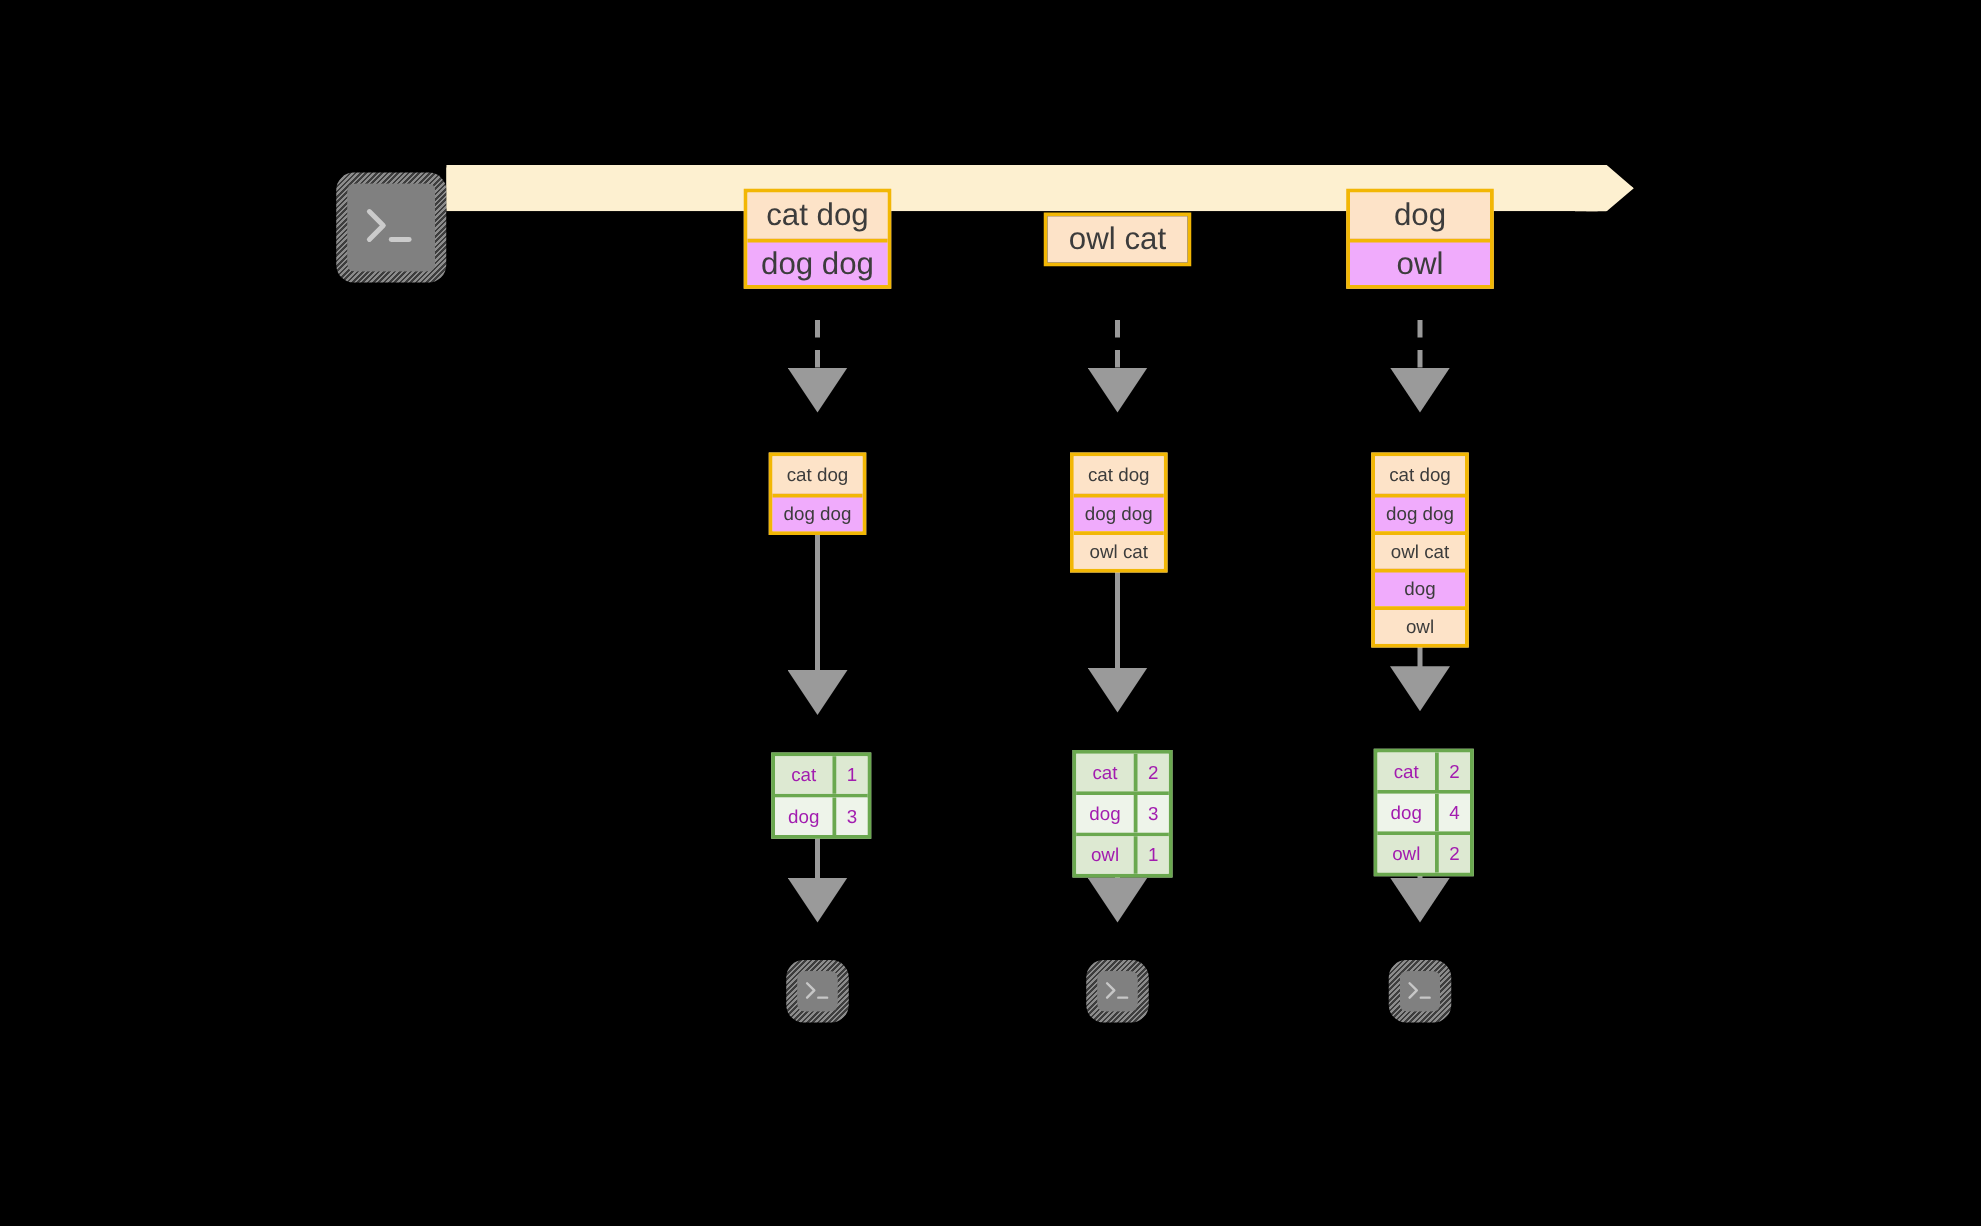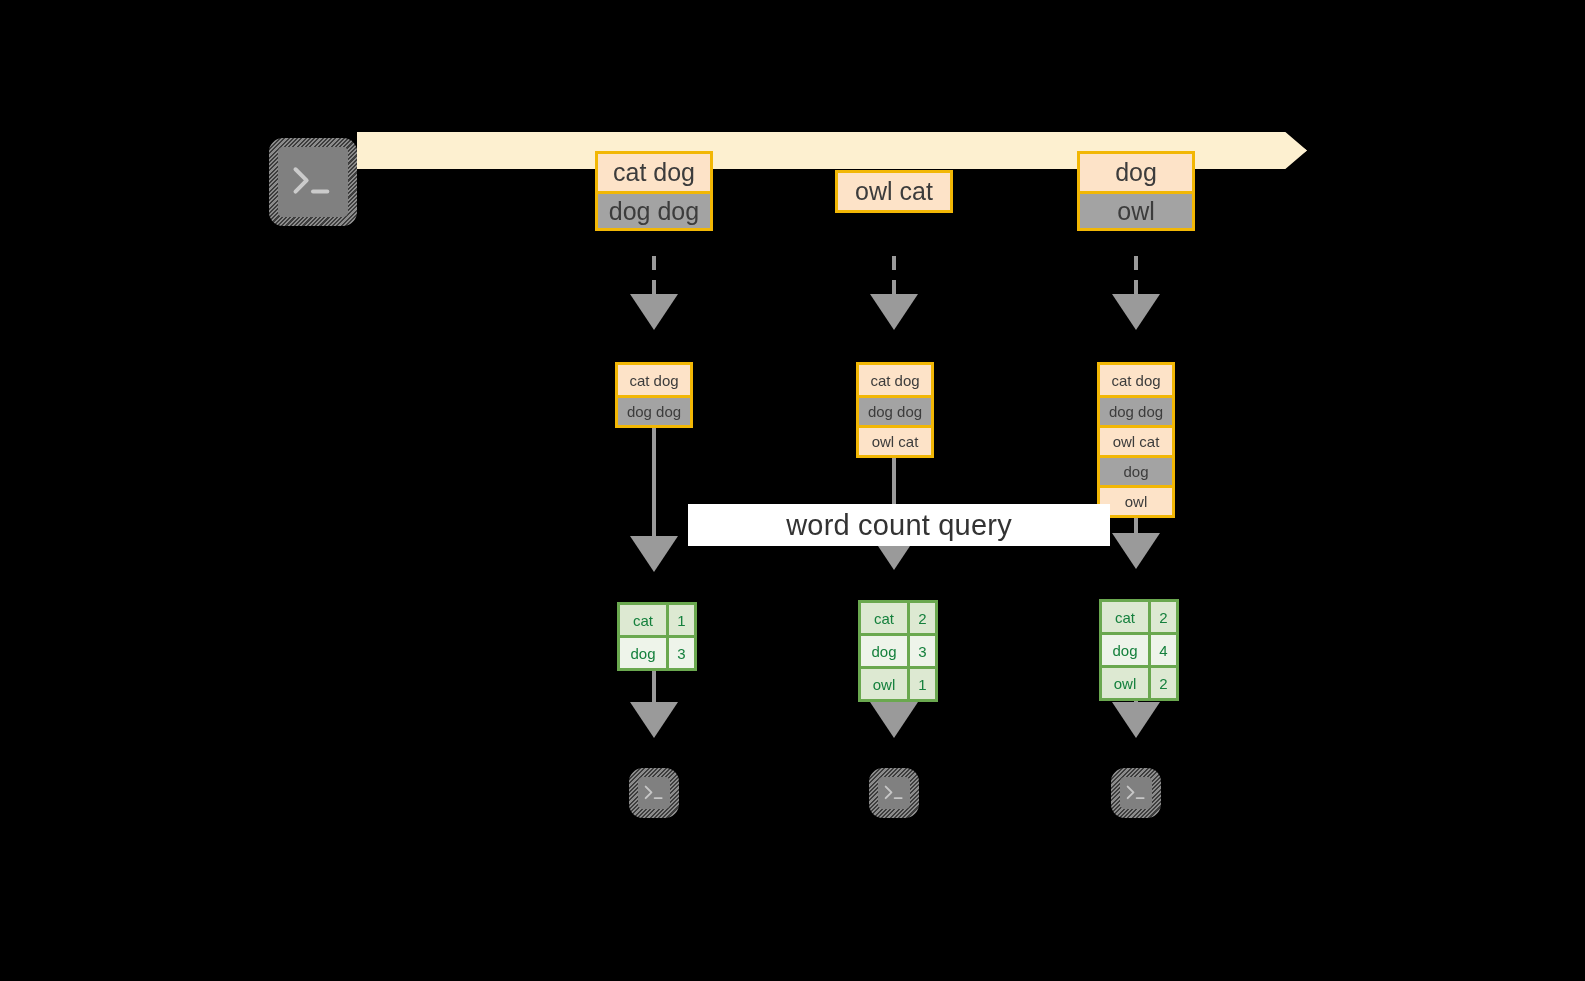--- a/index.html
+++ b/index.html
@@ -58,21 +58,21 @@
     background:#fde3c8;
   }
   .obox .row{
     box-sizing:border-box;
     text-align:center;
     background:#fde3c8;
     color:#3c3c3c;
     white-space:nowrap;
     display:flex;align-items:center;justify-content:center;
   }
-  .obox .row.alt{background:#a3a3a3;}
+  .obox .row.alt{background:#f0abfc;}
   .obox .row + .row{border-top:3px solid #f2b705;}
 
   
   .obox.stream .row{height:37px;font-size:25px;}
   .obox.s1{left:595px;top:107px;width:118px;}
   .obox.s2{left:835px;top:126px;width:118px;}
   .obox.s3{left:1077px;top:107px;width:118px;}
 
   
   .obox.stack{width:78px;}
@@ -85,21 +85,21 @@
   .gtable{
     position:absolute;box-sizing:border-box;
     border:3px solid #6aa84f;
     background:#dde9d2;
   }
   .gtable .trow{display:flex;}
   .gtable .trow + .trow{border-top:3px solid #6aa84f;}
   .gtable .tc{
     box-sizing:border-box;height:30px;
     display:flex;align-items:center;justify-content:center;
-    font-size:15px;color:#15803d;background:#dde9d2;
+    font-size:15px;color:#a21caf;background:#dde9d2;
   }
   .gtable .tc.word{width:46px;}
   .gtable .tc.cnt{width:28px;border-left:3px solid #6aa84f;}
   .gtable .trow.alt .tc{background:#eef4ea;}
   .gtable.g1{left:617px;top:558px;}
   .gtable.g2{left:858px;top:556px;}
   .gtable.g3{left:1099px;top:555px;}
 
   
   #query-band{
@@ -187,23 +187,20 @@
     </div>
 
     <div class="obox stack k3">
       <div class="row">cat dog</div>
       <div class="row alt">dog dog</div>
       <div class="row">owl cat</div>
       <div class="row alt">dog</div>
       <div class="row">owl</div>
     </div>
 
-    <div id="query-band">
-      <span class="qtext">word count query</span>
-    </div>
 
     <div class="gtable g1">
       <div class="trow">
         <div class="tc word">cat</div>
         <div class="tc cnt">1</div>
       </div>
       <div class="trow alt">
         <div class="tc word">dog</div>
         <div class="tc cnt">3</div>
       </div>

